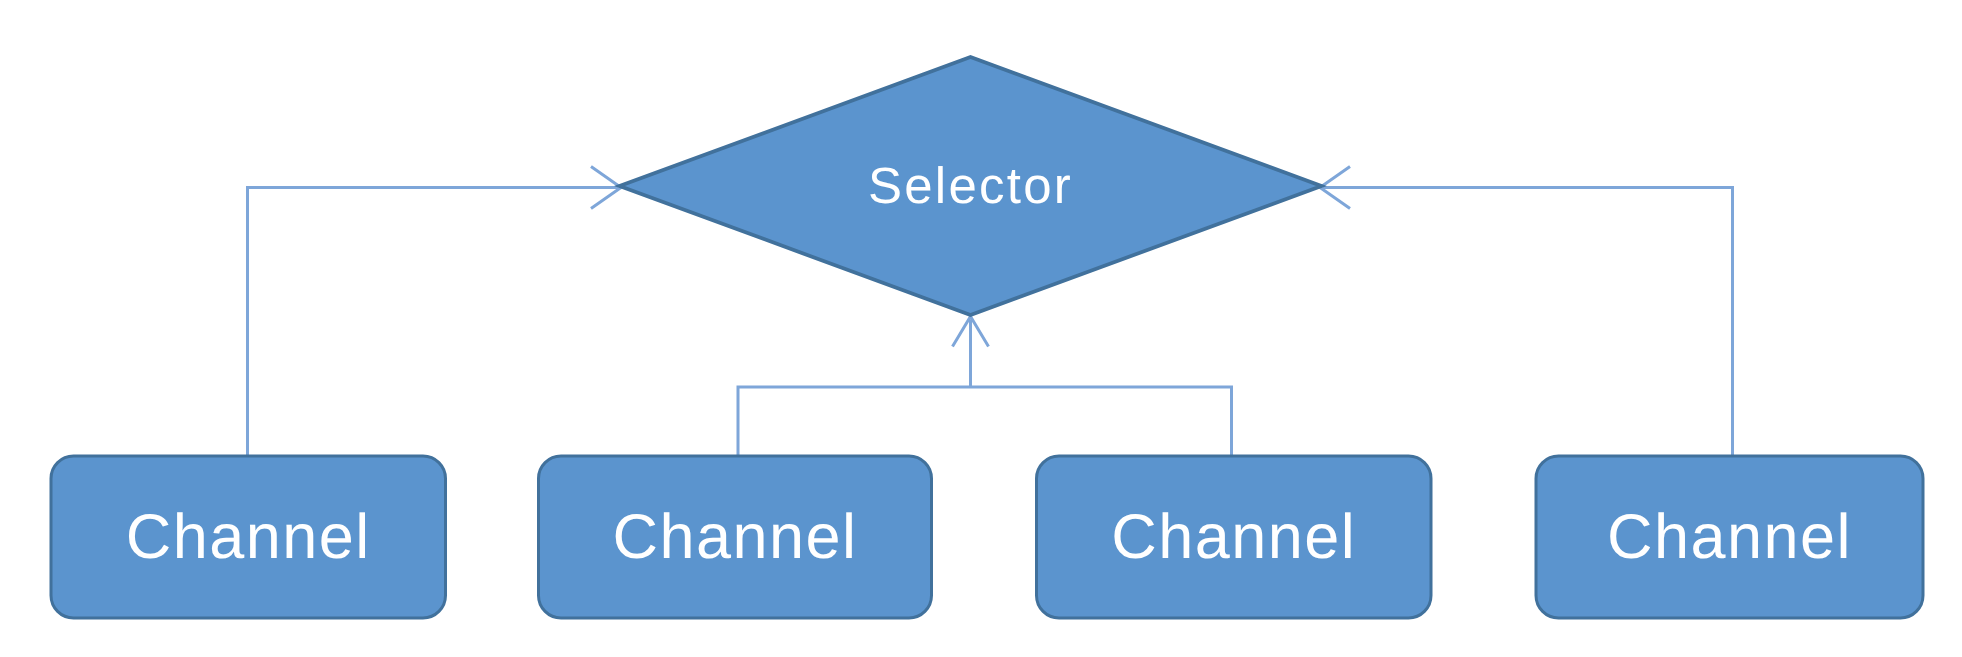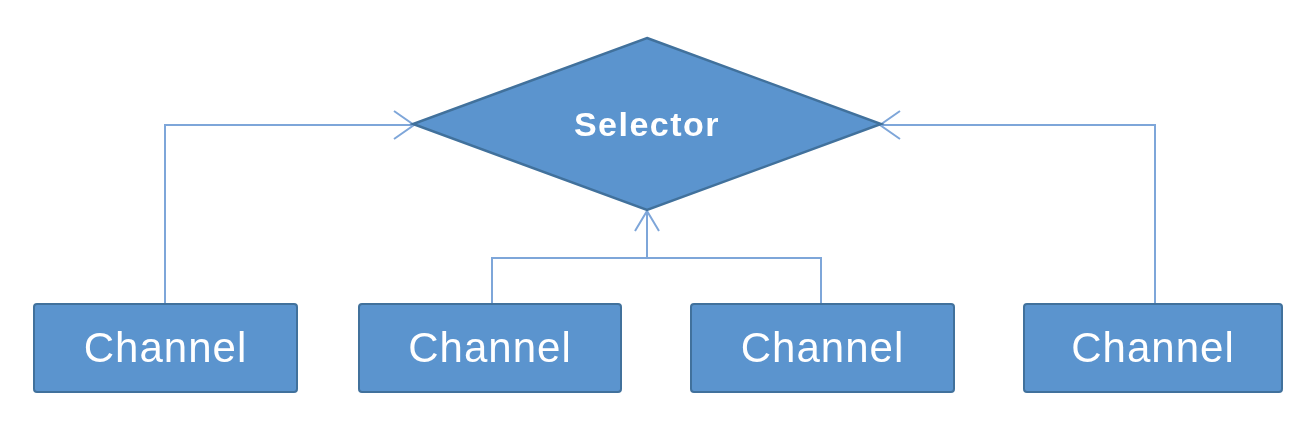--- a/index.html
+++ b/index.html
@@ -41,31 +41,31 @@
     width: 468px;
     height: 172px;
     display: flex;
     align-items: center;
     justify-content: center;
     pointer-events: none;
   }
   .selector-label {
     color: #ffffff;
     font-size: 34px;
-    font-weight: bold;
+    font-weight: normal;
     letter-spacing: 1.5px;
   }
   .channel-box {
     position: absolute;
     top: 303px;
-    height: 90px;
+    height: 110px;
     box-sizing: border-box;
     background: #5b94ce;
     border: 2.5px solid #41719c;
-    border-radius: 4px;
+    border-radius: 16px;
     display: flex;
     align-items: center;
     justify-content: center;
   }
   .channel-label {
     color: #ffffff;
     font-size: 42px;
     font-weight: normal;
     letter-spacing: 1px;
   }

